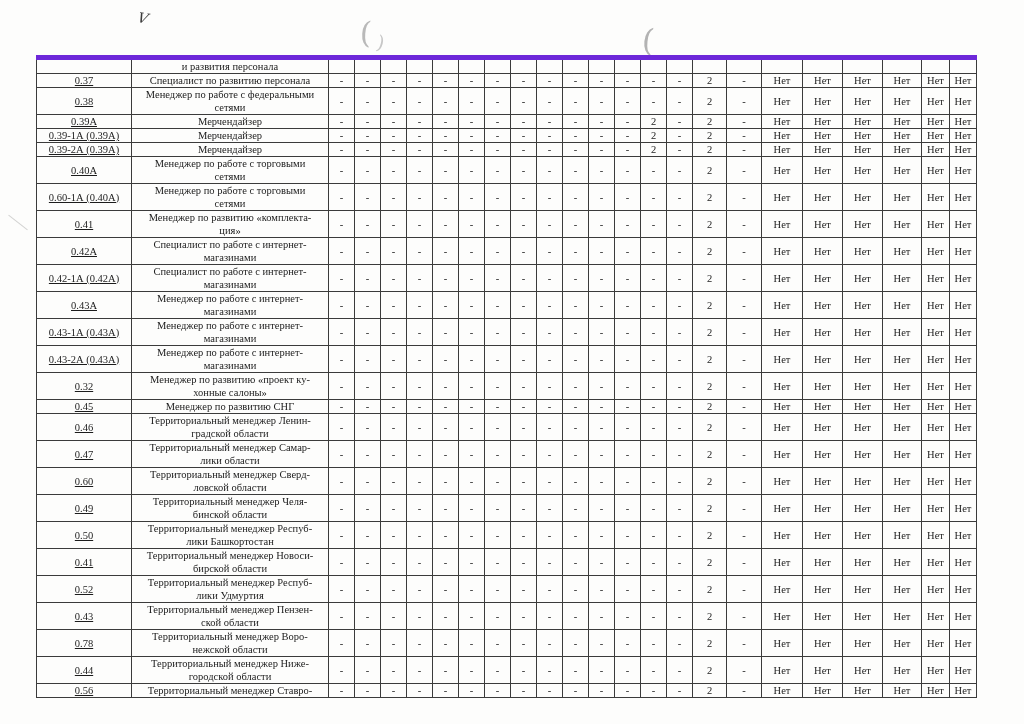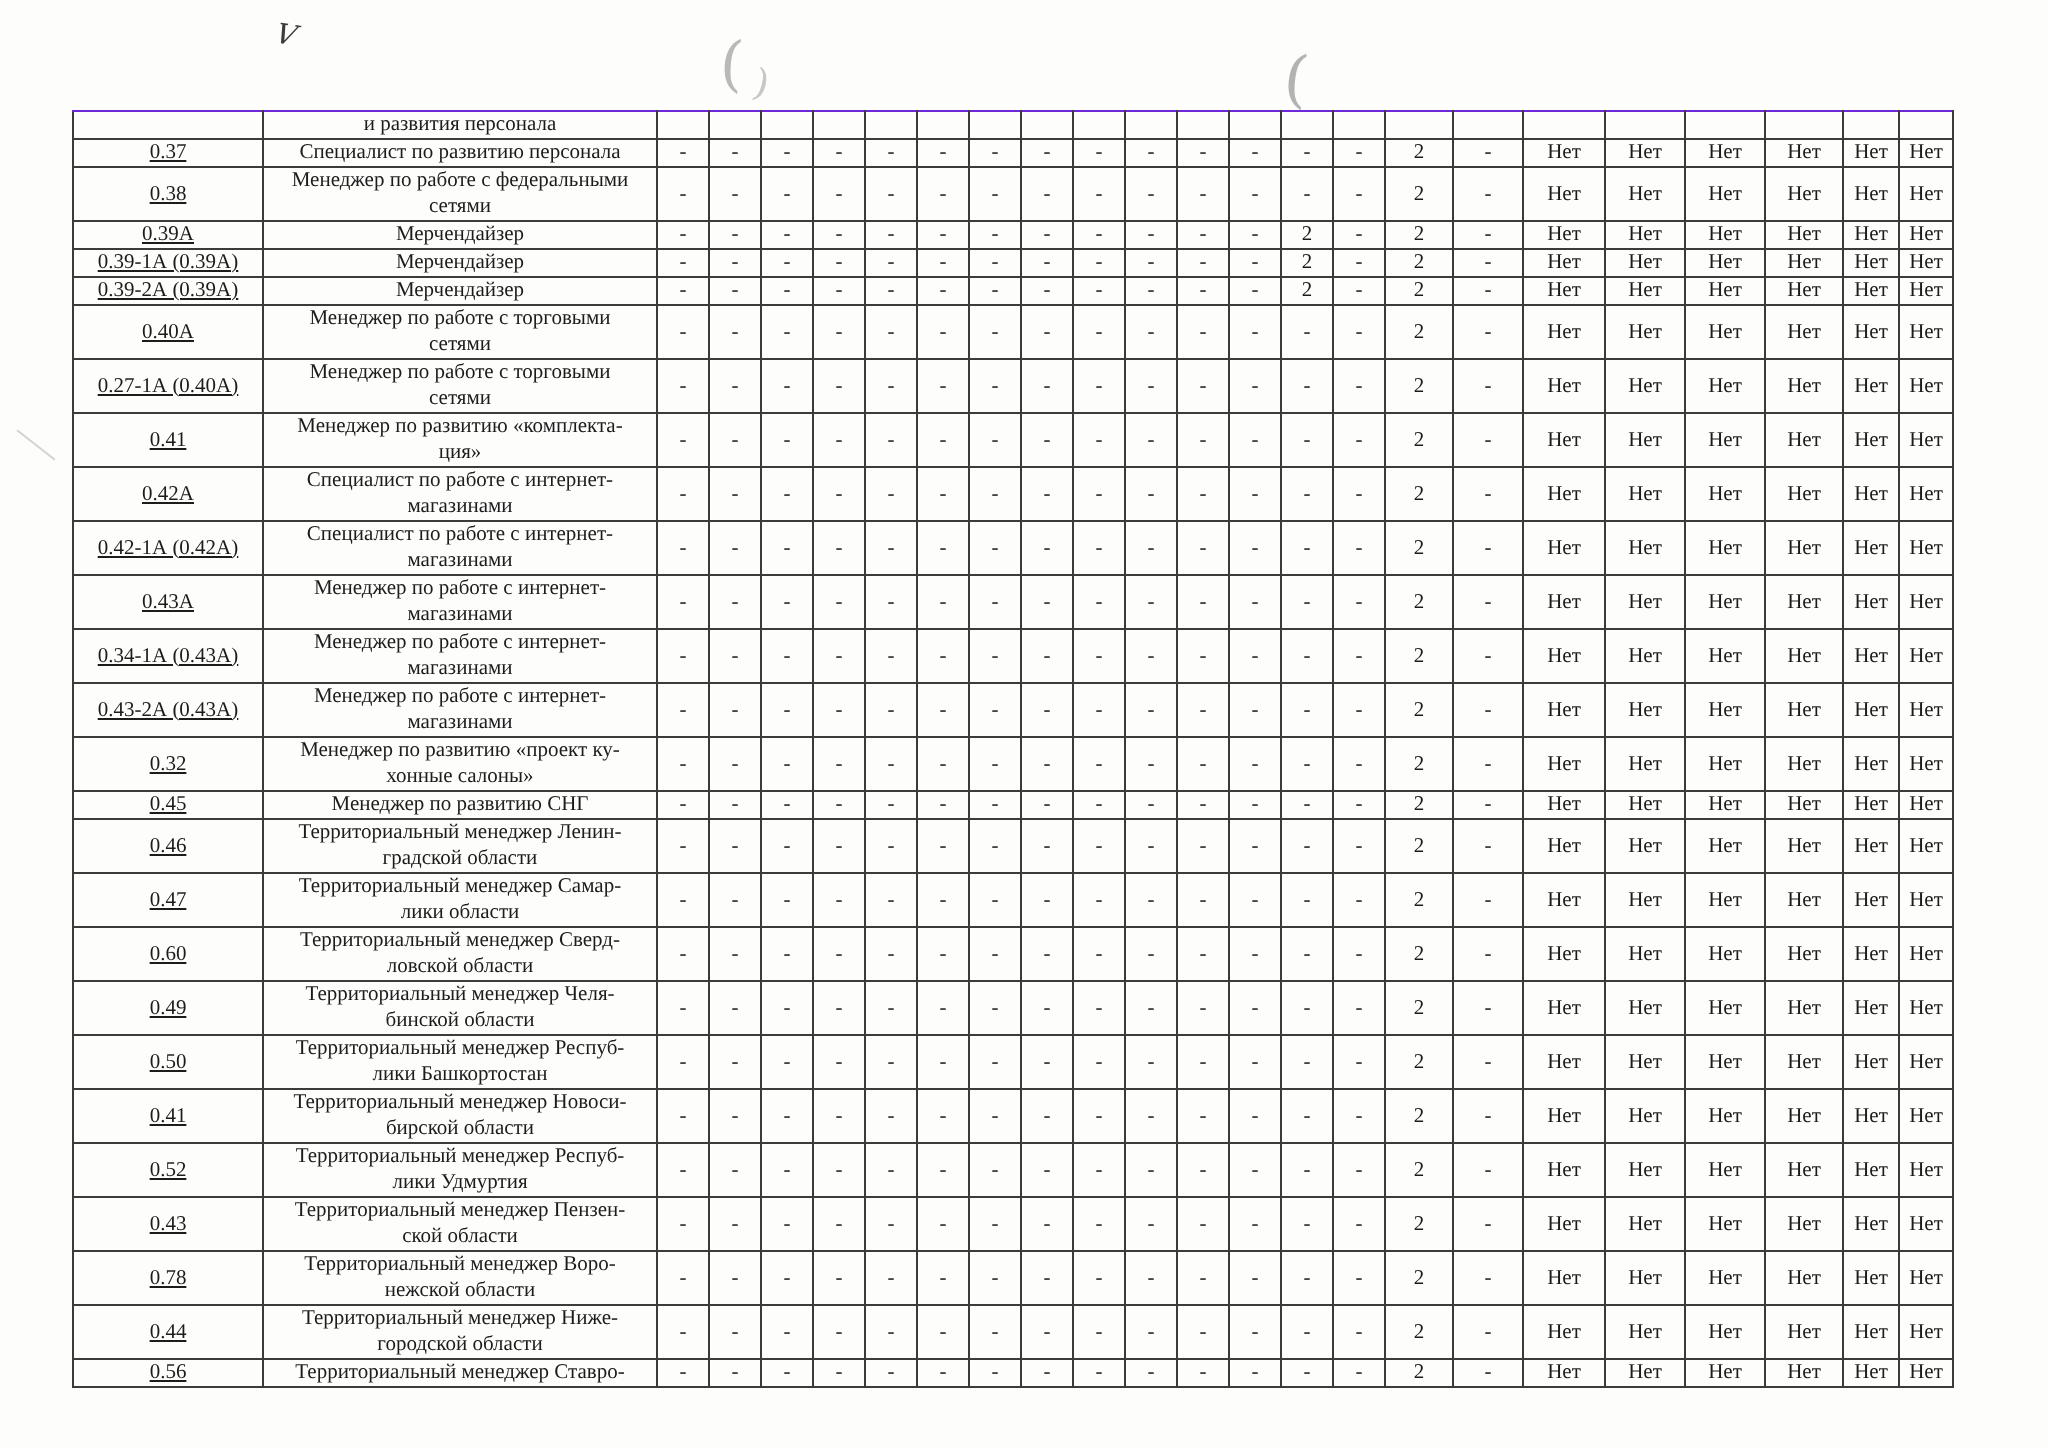--- a/index.html
+++ b/index.html
@@ -69,21 +69,21 @@
     border: 1px solid #3b3b3b;
     padding: 0;
     text-align: center;
     vertical-align: middle;
     color: #1c1c1c;
     font-size: 10.5px;
     line-height: 13px;
     height: 13px;
     overflow: hidden;
   }
-  tr.partial-row td { height: 10px; border-top: 1px solid #6d28d9; }
+  tr.partial-row td { height: 10px; border-top: 5px solid #6d28d9; }
   td.code-cell  { font-size: 10.5px; text-decoration: underline; }
   td.title-cell { white-space: pre-line; font-size: 10.3px; }
   td.value-cell { font-size: 10px; color: #222; }
   td.net-cell   { font-size: 10.5px; }
 </style>
 </head>
 <body>
 
 <div class="page">
 
@@ -286,21 +286,21 @@
           <td class="value-cell">2</td>
           <td class="value-cell">-</td>
           <td class="value-cell net-cell">Нет</td>
           <td class="value-cell net-cell">Нет</td>
           <td class="value-cell net-cell">Нет</td>
           <td class="value-cell net-cell">Нет</td>
           <td class="value-cell net-cell">Нет</td>
           <td class="value-cell net-cell">Нет</td>
         </tr>
         <tr>
-          <td class="code-cell">0.27-1А (0.40А)</td>
+          <td class="code-cell">0.60-1А (0.40А)</td>
           <td class="title-cell">Менеджер по работе с торговыми
 сетями</td>
           <td class="value-cell">-</td>
           <td class="value-cell">-</td>
           <td class="value-cell">-</td>
           <td class="value-cell">-</td>
           <td class="value-cell">-</td>
           <td class="value-cell">-</td>
           <td class="value-cell">-</td>
           <td class="value-cell">-</td>
@@ -421,21 +421,21 @@
           <td class="value-cell">2</td>
           <td class="value-cell">-</td>
           <td class="value-cell net-cell">Нет</td>
           <td class="value-cell net-cell">Нет</td>
           <td class="value-cell net-cell">Нет</td>
           <td class="value-cell net-cell">Нет</td>
           <td class="value-cell net-cell">Нет</td>
           <td class="value-cell net-cell">Нет</td>
         </tr>
         <tr>
-          <td class="code-cell">0.34-1А (0.43А)</td>
+          <td class="code-cell">0.43-1А (0.43А)</td>
           <td class="title-cell">Менеджер по работе с интернет-
 магазинами</td>
           <td class="value-cell">-</td>
           <td class="value-cell">-</td>
           <td class="value-cell">-</td>
           <td class="value-cell">-</td>
           <td class="value-cell">-</td>
           <td class="value-cell">-</td>
           <td class="value-cell">-</td>
           <td class="value-cell">-</td>

